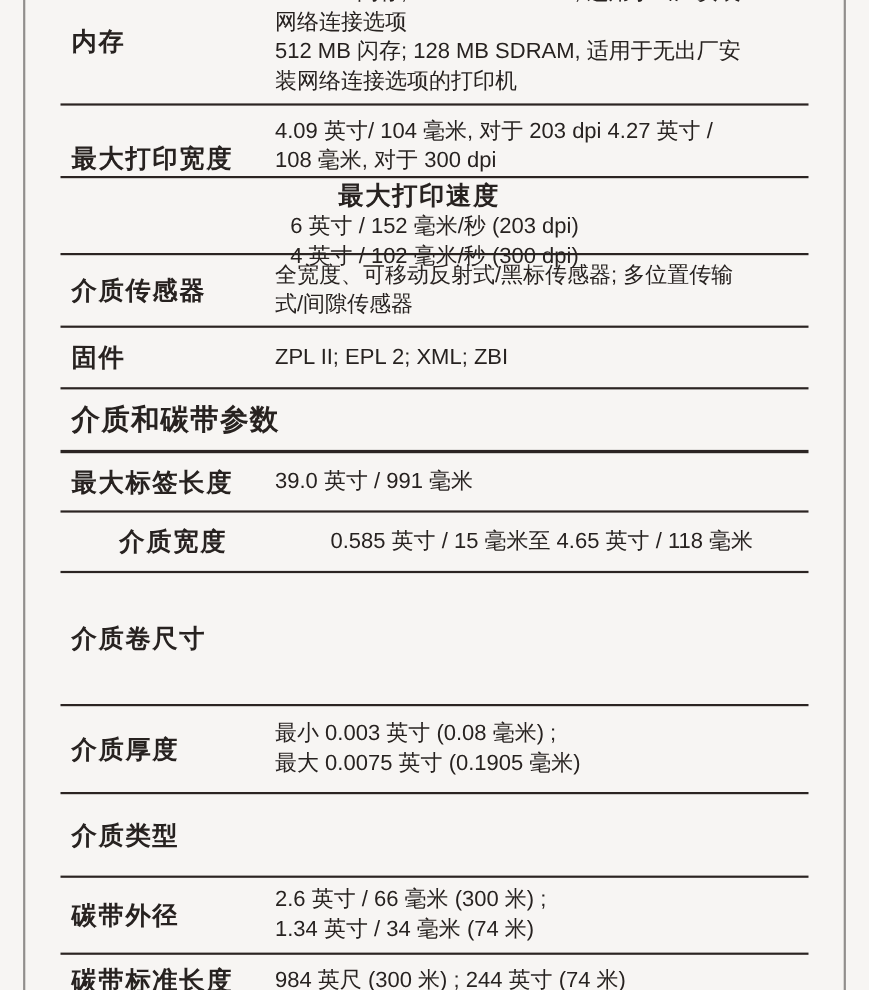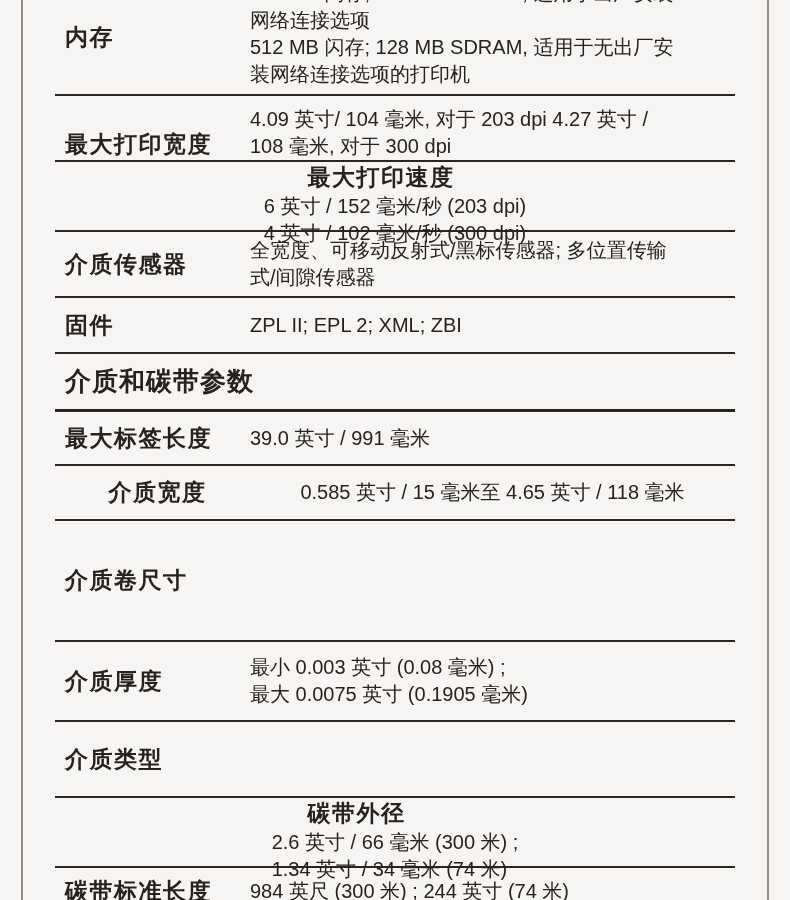--- a/index.html
+++ b/index.html
@@ -52,21 +52,21 @@
   .row-memory .cell-label { padding-top: 42px; }
   .row-print-width { height: 66px; align-items: flex-end; }
   .row-print-speed { height: 70px; flex-direction: column; }
   .row-sensor      { height: 66px; }
   .row-firmware    { height: 56px; }
   .row-label-len   { height: 54px; }
   .row-media-width { height: 55px; text-align: center; }
   .row-roll-size   { height: 121px; }
   .row-thickness   { height: 80px; }
   .row-media-type  { height: 76px; }
-  .row-ribbon-od   { height: 70px; flex-direction: column; }
+  .row-ribbon-od   { height: 70px; }
   .row-ribbon-len  { height: 52px; border-bottom: 6px solid #f97316; }
 
   .row-section {
     height: 55px;
     border-bottom: 3px solid #2b2422;
     display: flex;
     align-items: center;
   }
   .section-title {
     padding-left: 10px;

